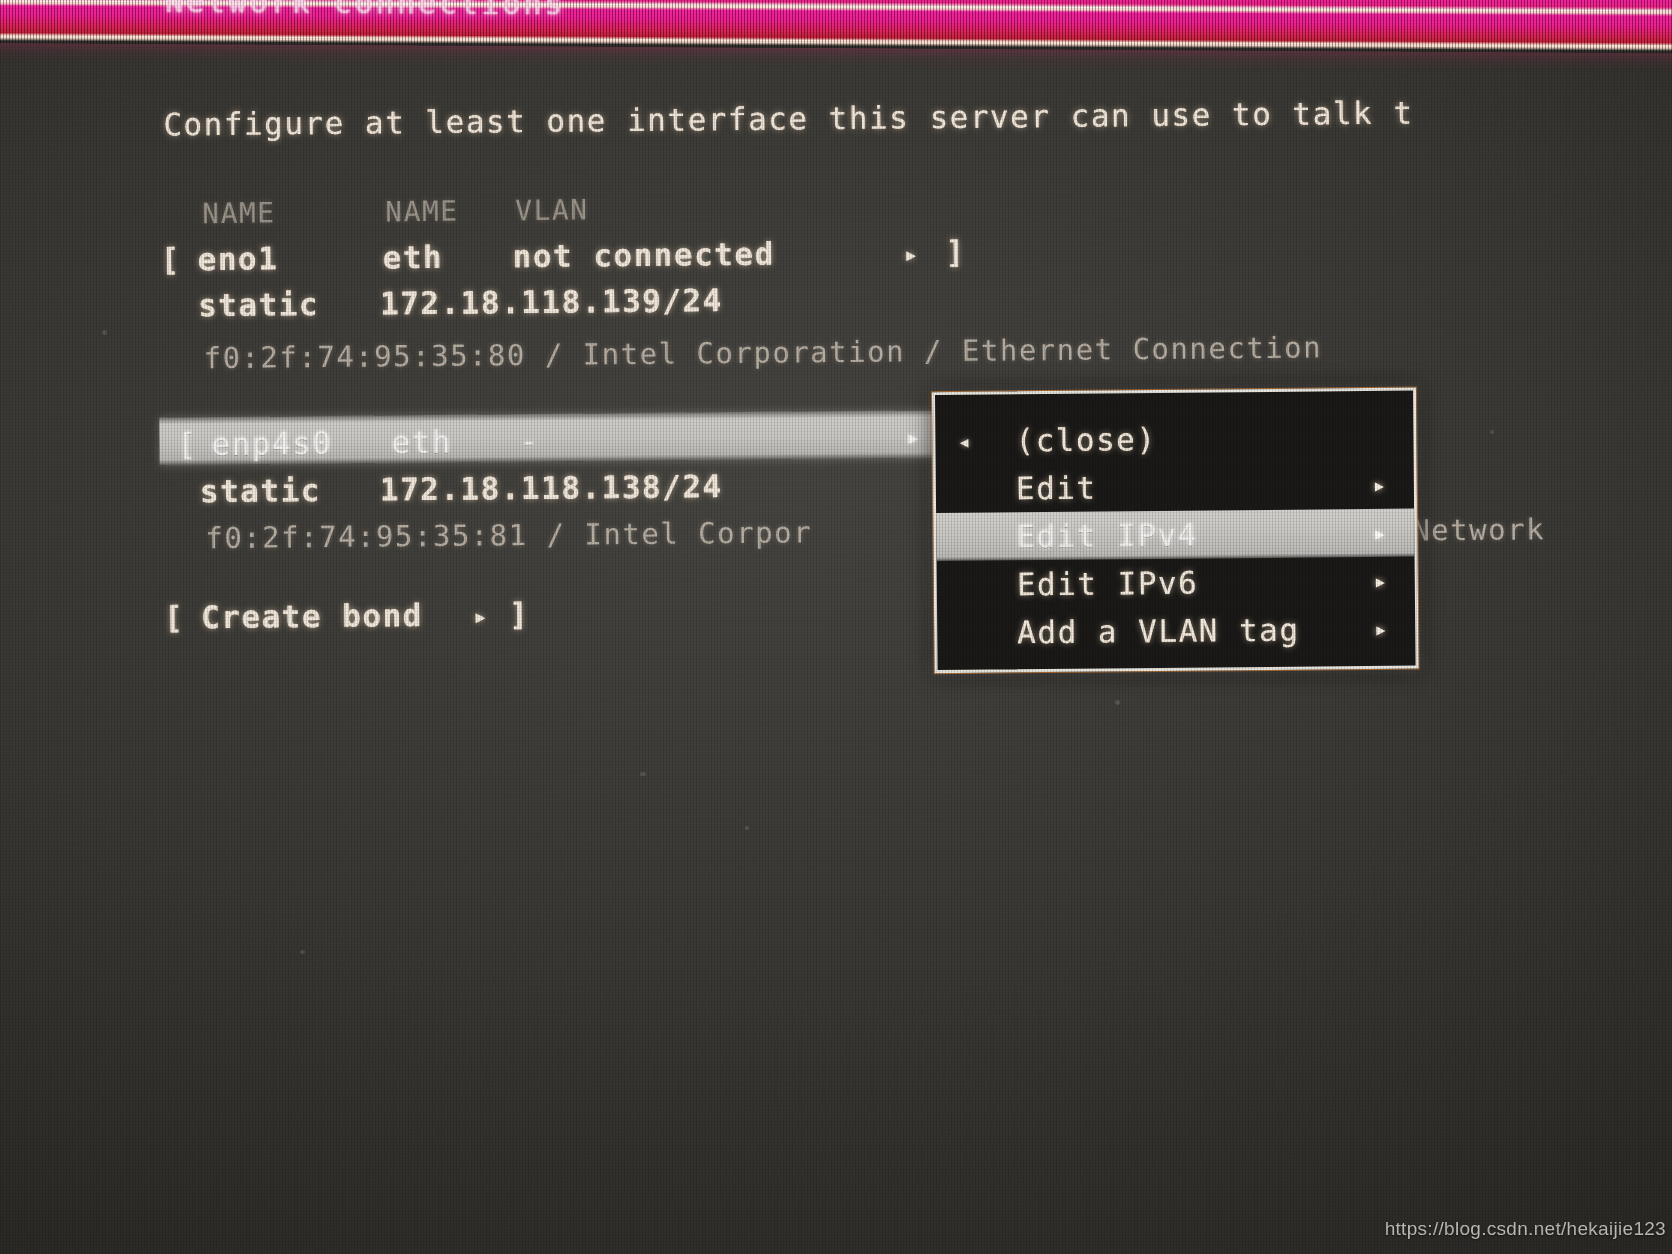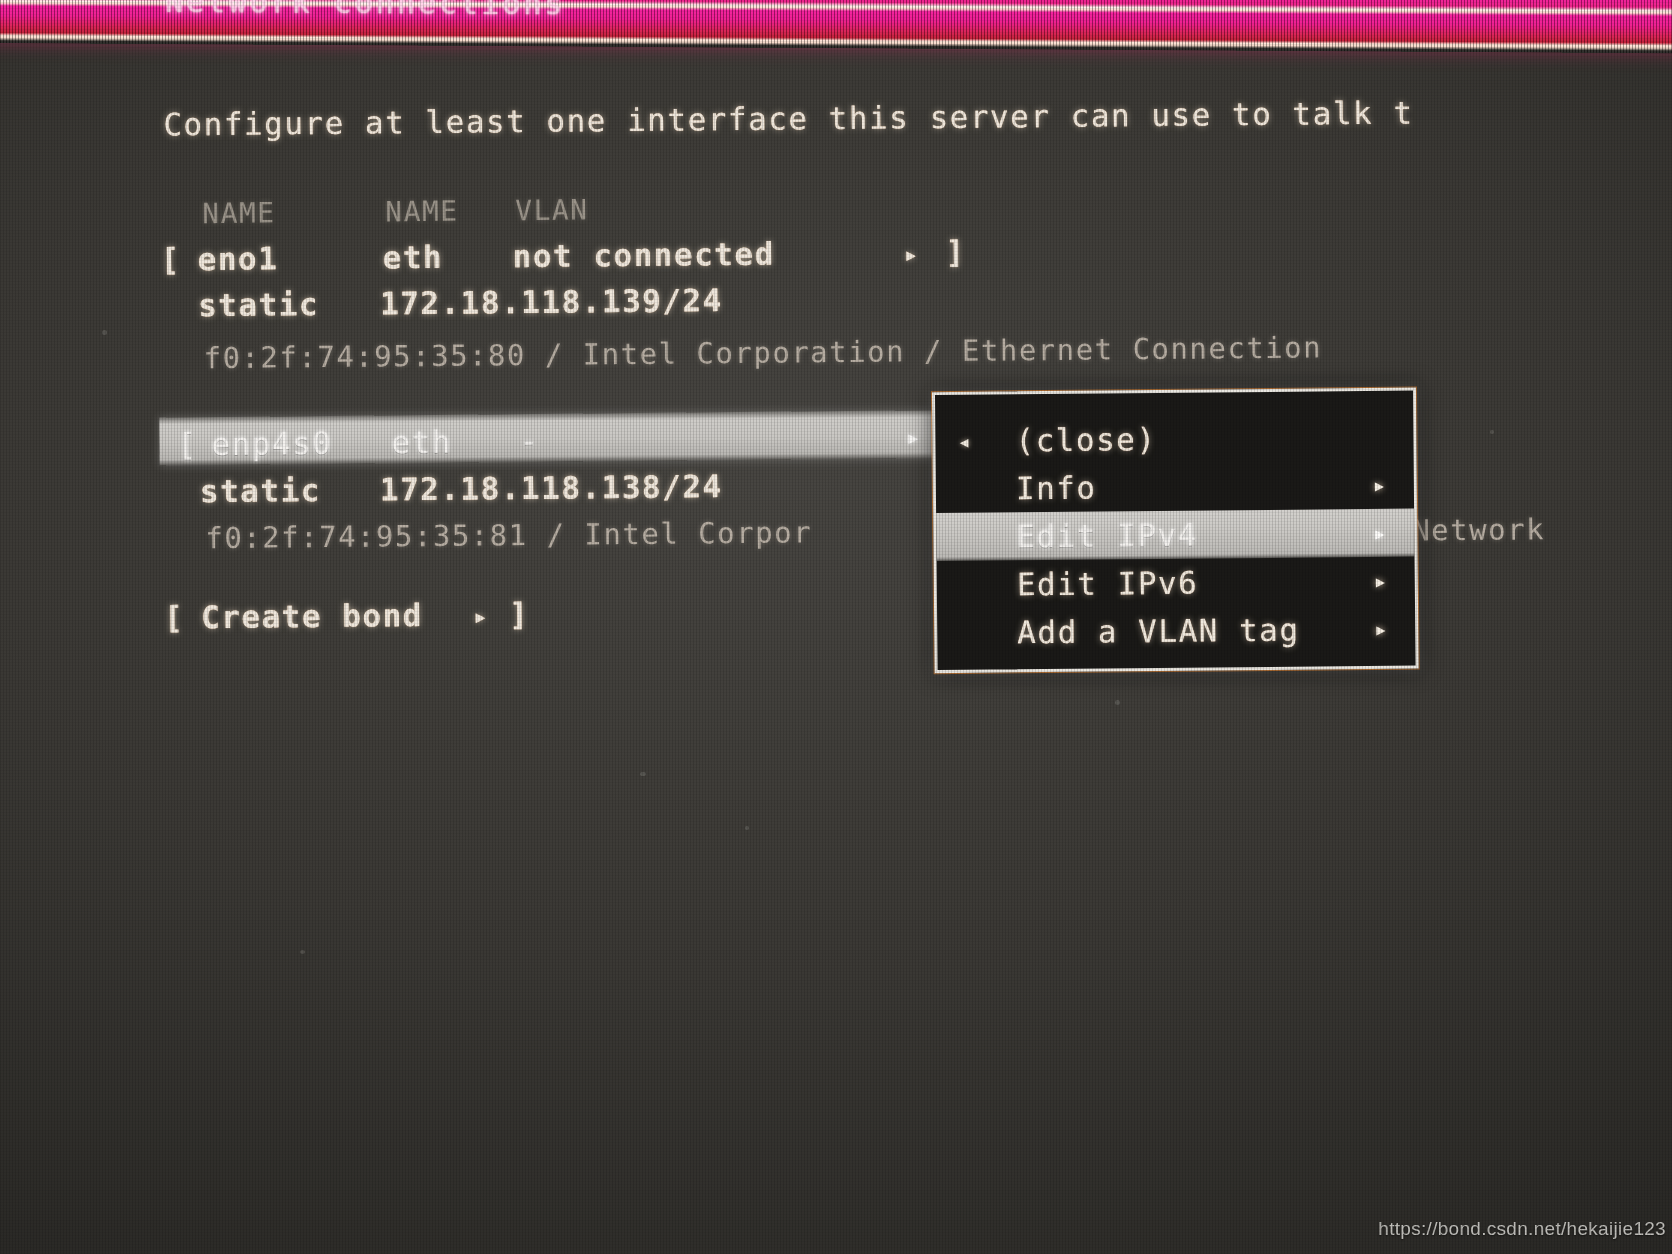--- a/index.html
+++ b/index.html
@@ -297,21 +297,21 @@
       <div class="menu-list">
 
         <div class="menu-item">
           <span class="left-arrow">◂</span>
           <span class="mi-label">(close)</span>
           <span class="right-arrow"></span>
         </div>
 
         <div class="menu-item">
           <span class="left-arrow"></span>
-          <span class="mi-label">Info</span>
+          <span class="mi-label">Edit</span>
           <span class="right-arrow">▸</span>
         </div>
 
         <div class="menu-item selected">
           <span class="left-arrow"></span>
           <span class="mi-label">Edit IPv4</span>
           <span class="right-arrow">▸</span>
         </div>
 
         <div class="menu-item">
@@ -324,15 +324,15 @@
           <span class="left-arrow"></span>
           <span class="mi-label">Add a VLAN tag</span>
           <span class="right-arrow">▸</span>
         </div>
 
       </div>
     </div>
 
   </div>
 
-  <div class="watermark">https://bond.csdn.net/hekaijie123</div>
+  <div class="watermark">https://blog.csdn.net/hekaijie123</div>
 
 </div>
 
 </body></html>

